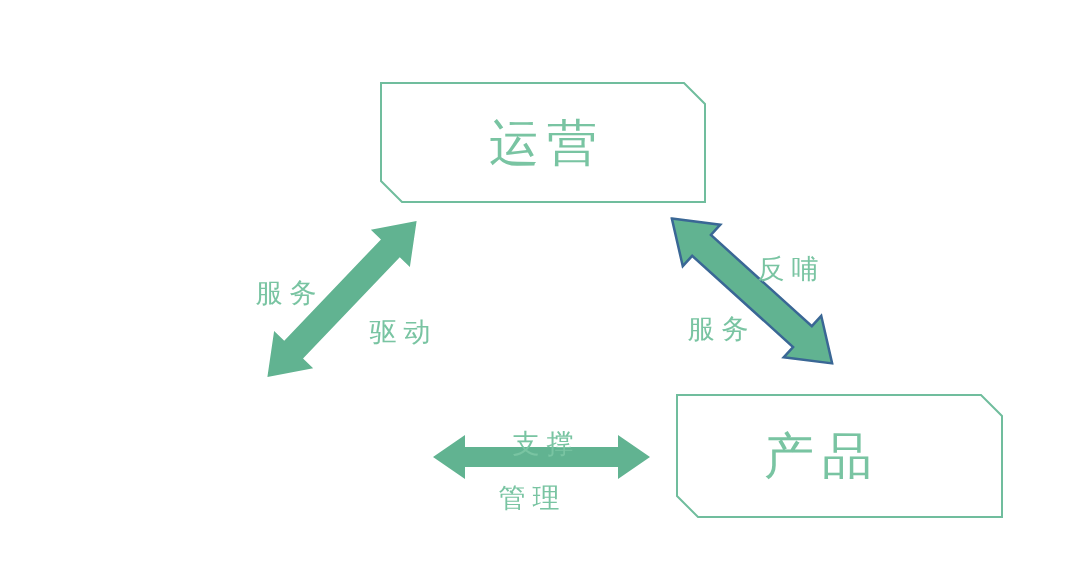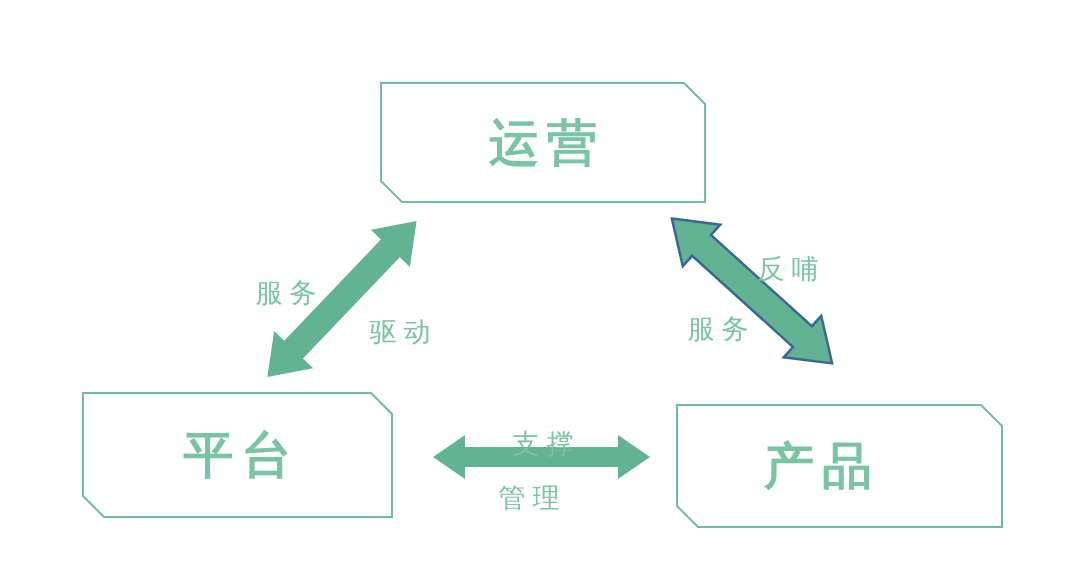--- a/index.html
+++ b/index.html
@@ -27,21 +27,21 @@
     stroke:var(--green-border);
     stroke-width:2;
     stroke-linejoin:miter;
   }
   .node-label{
     position:absolute;
     left:0;top:0;right:0;bottom:0;
     display:flex;align-items:center;justify-content:center;
     color:var(--green-text);
     font-size:50px;
-    font-weight:700;
+    font-weight:400;
     letter-spacing:8px;
     padding-left:8px; 
     line-height:1;
     white-space:nowrap;
   }
   .arrow{position:absolute;transform-origin:50% 50%;}
   .arrow-green{fill:var(--green-fill);stroke:none;}
   .arrow-green-blue{
     fill:var(--green-fill);
     stroke:var(--blue-outline);
@@ -64,28 +64,22 @@
 
 <div class="canvas">
 
   <div class="node" style="left:380px;top:82px;width:326px;height:121px">
     <svg width="326" height="121" viewBox="0 0 326 121">
       <path class="node-shape" d="M1 1 L304 1 L325 22 L325 120 L22 120 L1 99 Z"></path>
     </svg>
     <span class="node-label">运营</span>
   </div>
 
-  <div class="node" style="left:82px;top:392px;width:311px;height:126px">
-    <svg width="311" height="126" viewBox="0 0 311 126">
-      <path class="node-shape" d="M1 1 L289 1 L310 22 L310 125 L22 125 L1 104 Z"></path>
-    </svg>
-    <span class="node-label">平台</span>
-  </div>
 
-  <div class="node" style="left:676px;top:404px;width:284px;height:124px">
+  <div class="node" style="left:676px;top:394px;width:284px;height:124px">
     <svg width="327" height="124" viewBox="0 0 327 124">
       <path class="node-shape" d="M1 1 L305 1 L326 22 L326 123 L22 123 L1 102 Z"></path>
     </svg>
     <span class="node-label">产品</span>
   </div>
 
   <svg class="arrow" style="left:234px;top:271px;transform:rotate(-46.3deg)" width="216" height="56" viewBox="0 0 216 56">
     <polygon class="arrow-green" points="0,28 38,1 38,15 178,15 178,1 216,28 178,55 178,41 38,41 38,55"></polygon>
   </svg>
 

